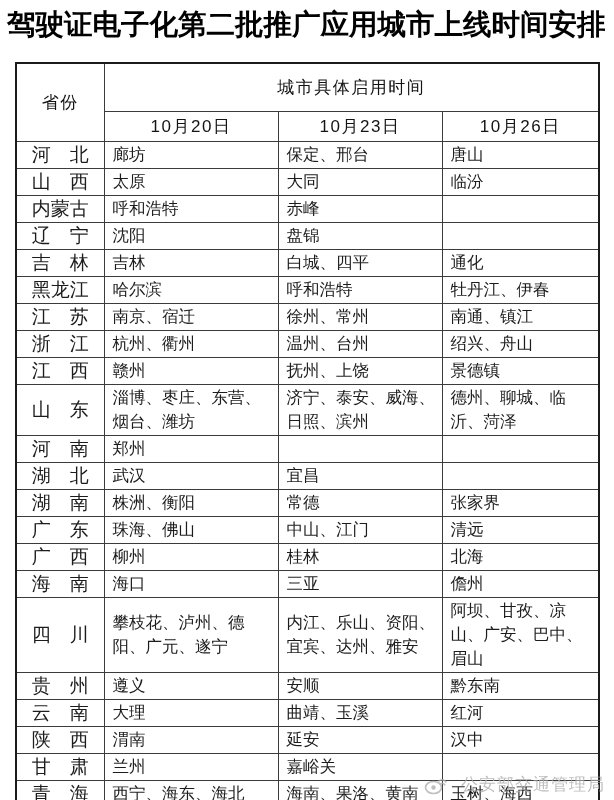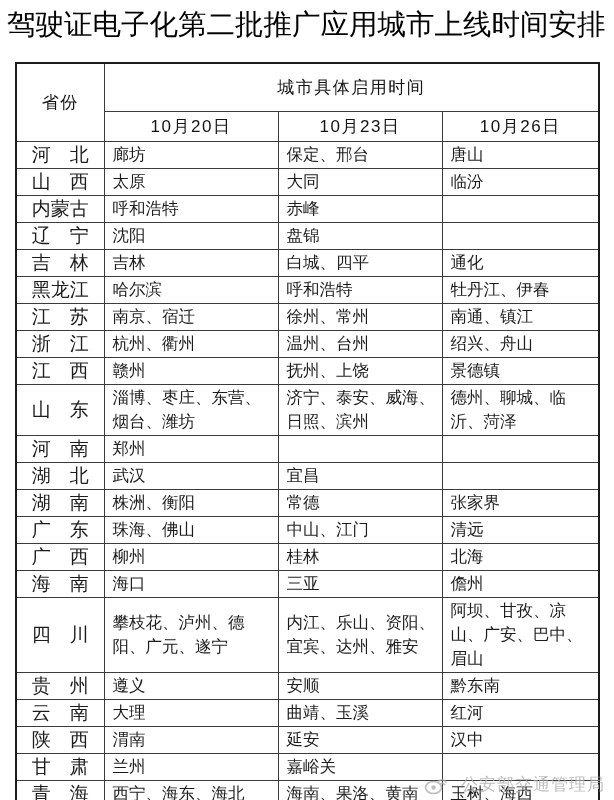--- a/index.html
+++ b/index.html
@@ -7,21 +7,21 @@
     width: 614px; height: 800px;
     background: #ffffff;
     font-family: "Liberation Serif", "DejaVu Serif", serif;
     position: relative;
     overflow: hidden;
   }
   .page-title {
     margin: 0;
     padding: 7px 0 0 7px;
     font-family: "Liberation Serif", "DejaVu Serif", serif;
-    font-weight: normal;
+    font-weight: bold;
     font-size: 28.5px;
     line-height: 1.25;
     color: #000;
     white-space: nowrap;
     letter-spacing: 0px;
   }
   table.schedule {
     position: absolute;
     left: 15px; top: 62px;
     width: 583px;

